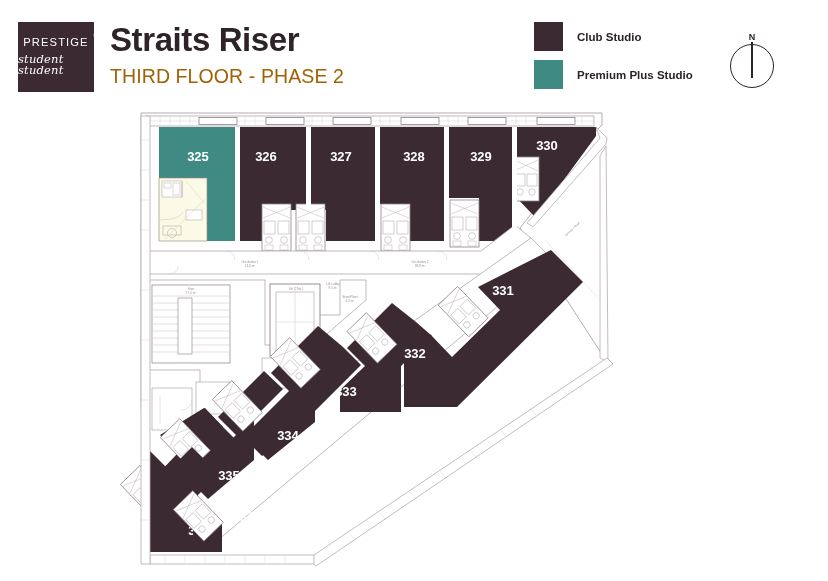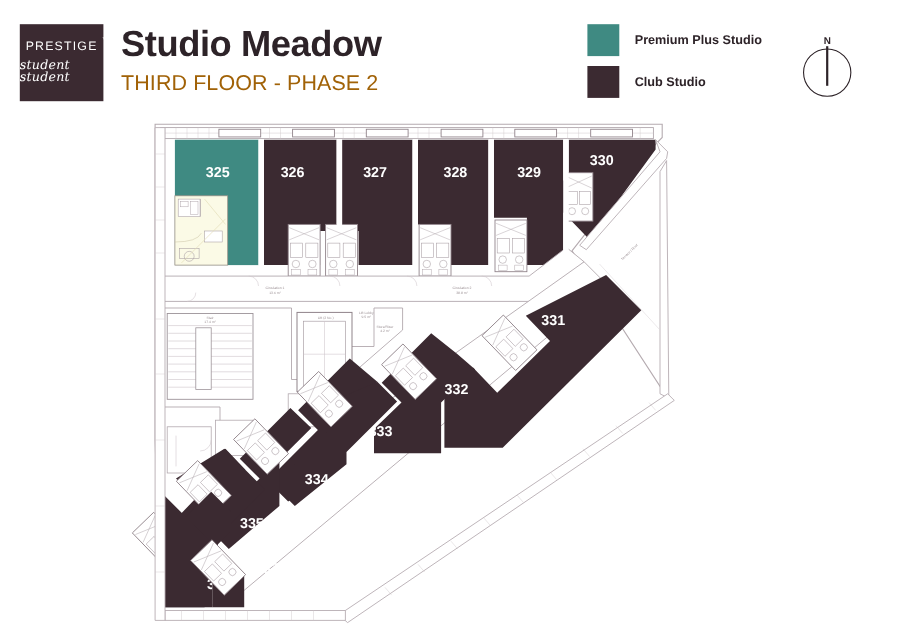--- a/index.html
+++ b/index.html
@@ -97,32 +97,32 @@
 
     <div id="logo-box">
       <div id="logo-word">
         <span>PRESTIGE</span>
         <span id="logo-tm">™</span>
       </div>
       <div id="logo-sub">student student</div>
     </div>
 
     <div id="title-block">
-      <h1 id="title-main">Studio Meadow</h1>
+      <h1 id="title-main">Straits Riser</h1>
       <p id="title-sub">THIRD FLOOR - PHASE 2</p>
     </div>
 
     <div id="legend">
+      <div class="legend-row">
+        <span class="legend-swatch" style="background:#3b2a31"></span>
+        <span class="legend-label">Club Studio</span>
+      </div>
       <div class="legend-row">
         <span class="legend-swatch" style="background:#3f8a82"></span>
         <span class="legend-label">Premium Plus Studio</span>
-      </div>
-      <div class="legend-row">
-        <span class="legend-swatch" style="background:#3b2a31"></span>
-        <span class="legend-label">Club Studio</span>
       </div>
     </div>
 
     <div id="compass">
       <div id="compass-n">N</div>
       <div id="compass-circle"></div>
       <div id="compass-needle"></div>
     </div>
   </div>
 

